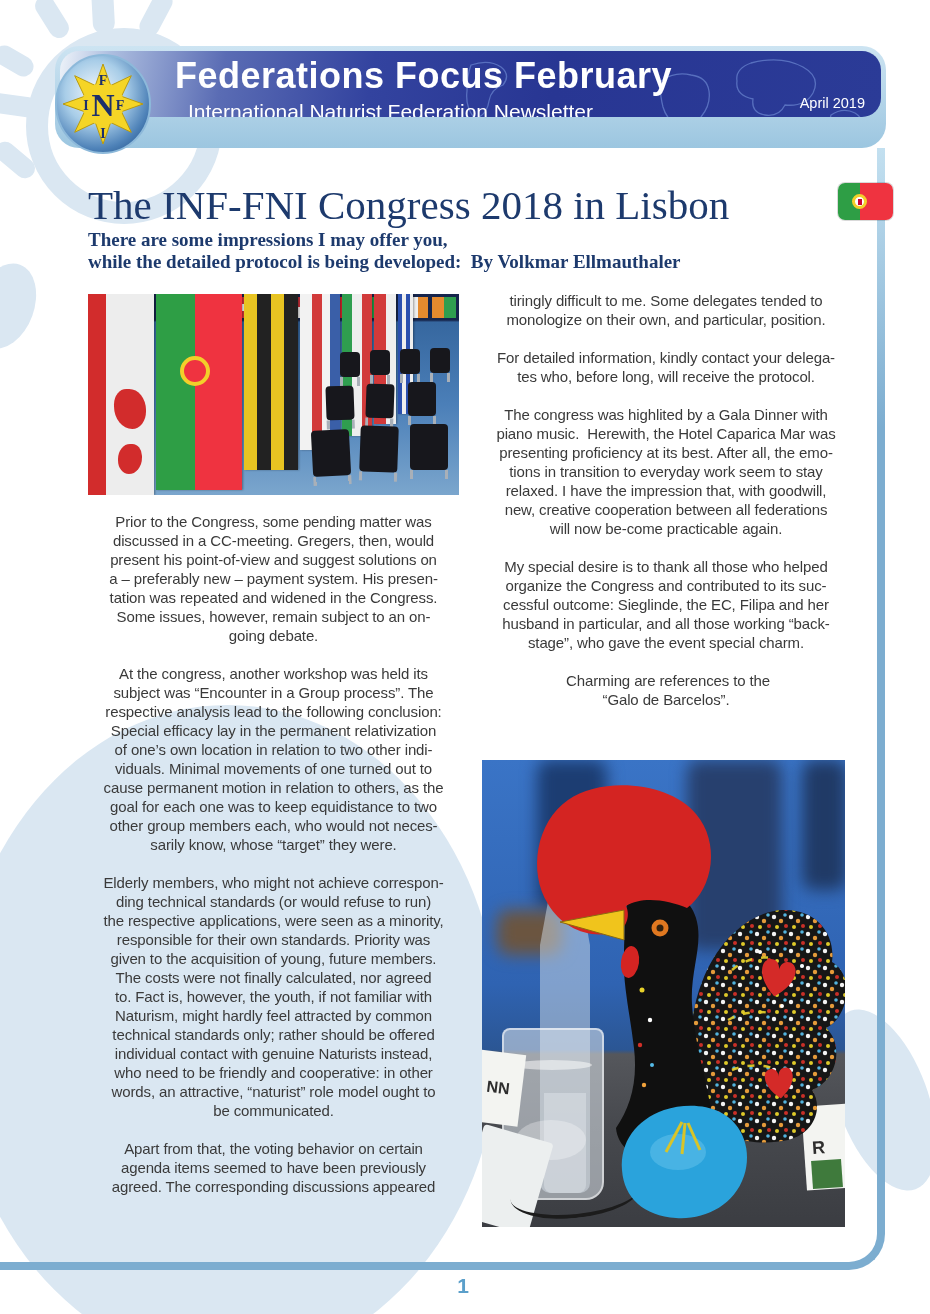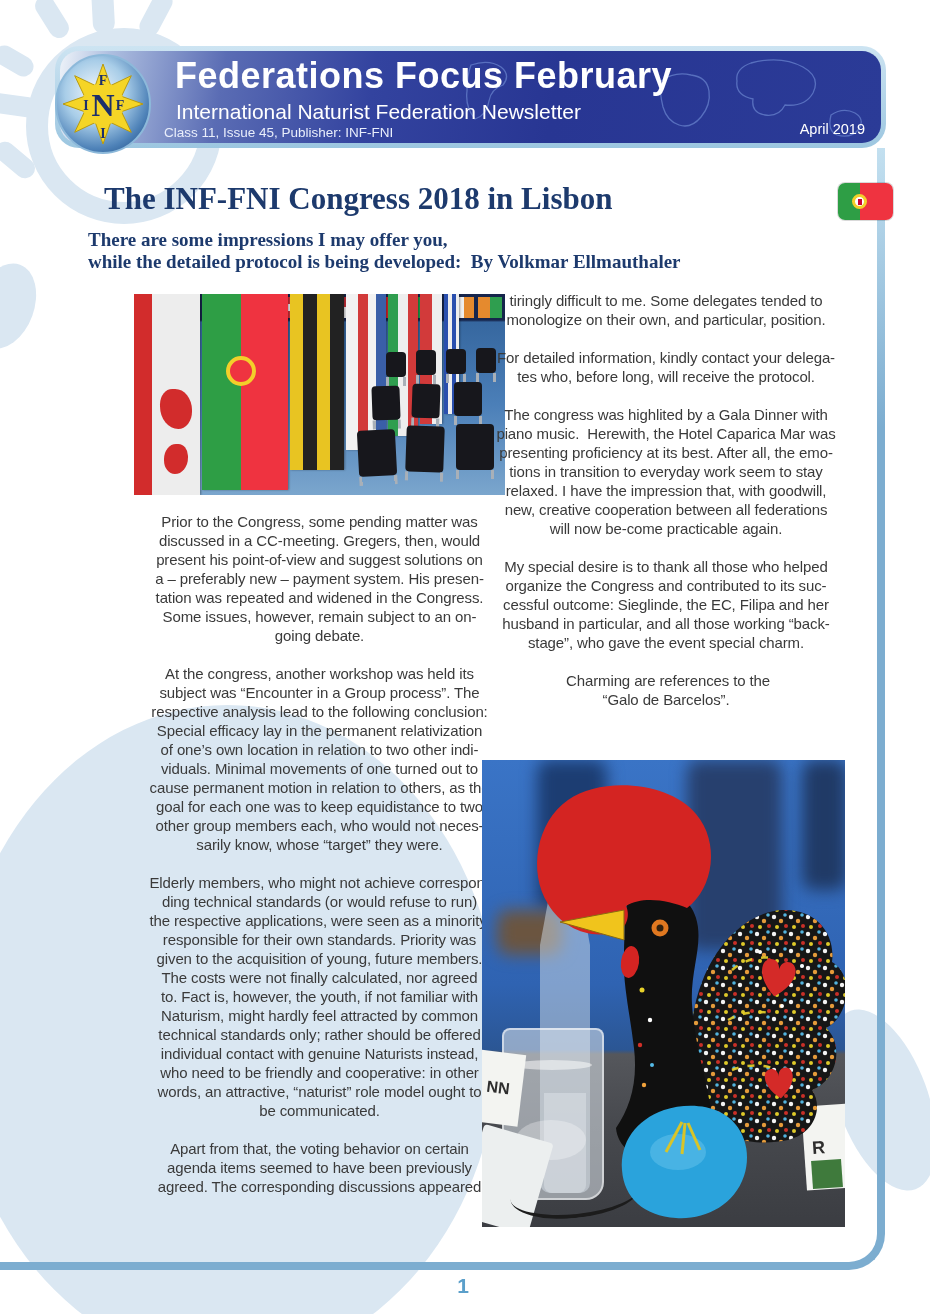--- a/index.html
+++ b/index.html
@@ -6,50 +6,50 @@
   body{width:930px;height:1314px;position:relative;background:#ffffff;overflow:hidden;
        font-family:"Liberation Sans",sans-serif;}
   
   .wm{position:absolute;background:#dae7f2;z-index:0;}
   .wm-ring{position:absolute;left:26px;top:28px;width:152px;height:152px;border-radius:50%;
            border:22px solid #dae7f2;background:transparent;z-index:0;}
   .wm-ell{border-radius:50%;}
   
   .banner-outer{position:absolute;left:55px;top:46px;width:831px;height:102px;border-radius:24px;
                 background:linear-gradient(#cde4f2,#9cc6e0);z-index:3;}
-  .banner-inner{position:absolute;left:5px;top:5px;width:821px;height:92px;border-radius:19px;
+  .banner-inner{position:absolute;left:5px;top:5px;width:821px;height:66px;border-radius:19px;
                 overflow:hidden;
                 background:linear-gradient(100deg,#eef3f9 0%,#aebfe0 6%,#5a6cb4 20%,#33439f 38%,#283693 60%,#2b3b97 100%);}
   .banner-map{position:absolute;right:0;top:0;opacity:.85;}
   .banner-title{position:absolute;left:115px;top:4px;font-size:36px;font-weight:bold;color:#ffffff;
                 letter-spacing:.5px;white-space:nowrap;}
-  .banner-sub{position:absolute;left:116px;top:49px;font-size:21px;color:#ffffff;white-space:nowrap;}
+  .banner-sub{position:absolute;left:128px;top:49px;font-size:21px;color:#ffffff;white-space:nowrap;}
   .banner-issue{position:absolute;left:104px;top:74px;font-size:13.5px;color:#e9eefb;white-space:nowrap;}
   .banner-date{position:absolute;right:16px;bottom:6px;font-size:14.5px;color:#ffffff;}
   .logo{position:absolute;left:55px;top:54px;z-index:4;}
   
   .page-frame{position:absolute;left:-20px;top:148px;width:897px;height:1114px;
               border-right:8px solid #7cadd0;border-bottom:8px solid #7cadd0;
               border-bottom-right-radius:36px;z-index:1;}
   .frame-fade{position:absolute;left:877px;top:148px;width:8px;height:280px;z-index:1;
               background:linear-gradient(#c3e0f0,rgba(195,224,240,0));}
   
   .art-title{position:absolute;left:88px;top:181px;font-family:"Liberation Serif",serif;
-             font-weight:bold;font-size:31px;color:#1d3a6d;z-index:2;white-space:nowrap;margin-left:16px;}
+             font-weight:normal;font-size:41px;color:#1d3a6d;z-index:2;white-space:nowrap;}
   .art-deck{position:absolute;left:88px;top:229px;font-family:"Liberation Serif",serif;
             font-weight:bold;font-size:19px;line-height:21.5px;color:#1d3a6d;z-index:2;white-space:pre;}
   .flag-pt{position:absolute;left:838px;top:183px;width:55px;height:37px;border-radius:7px;
            overflow:hidden;z-index:2;box-shadow:0 0 0 1px rgba(0,0,0,.15);}
   .flag-pt .g{position:absolute;left:0;top:0;width:22px;height:37px;background:#2e9e45;}
   .flag-pt .r{position:absolute;left:22px;top:0;width:33px;height:37px;background:#ef3340;}
   .flag-pt .em{position:absolute;left:14px;top:11px;width:15px;height:15px;border-radius:50%;
                background:#fff;border:3px solid #f3cf2a;box-sizing:border-box;}
   .flag-pt .em i{position:absolute;left:3px;top:2px;width:4px;height:6px;background:#c03;display:block;}
   .col{position:absolute;z-index:2;}
-  .col-left{left:88px;top:294px;width:371px;margin-left:46px;}
+  .col-left{left:88px;top:294px;width:371px;}
   .col-right{left:480px;top:291px;width:372px;}
   .par{font-size:15px;line-height:19px;letter-spacing:-.12px;color:#3a3a3a;
        white-space:pre;margin:0 0 19px 0;text-align:center;}
   
   .photo-flags{position:relative;width:371px;height:201px;margin:0 0 17px 0;overflow:hidden;
                background:linear-gradient(180deg,#16254c 0%,#16254c 13%,#36679f 14%,#4b7fb8 55%,#7ba6cd 100%);}
   .bigflag{position:absolute;top:0;box-shadow:1px 0 2px rgba(0,0,0,.35);}
   .chair{position:absolute;background:#17171c;border-radius:4px;}
   .chair:after{content:"";position:absolute;left:0;top:100%;width:100%;height:9px;
                background:linear-gradient(90deg,#a9b0b8 0 3px,transparent 3px calc(100% - 3px),#a9b0b8 calc(100% - 3px));}

